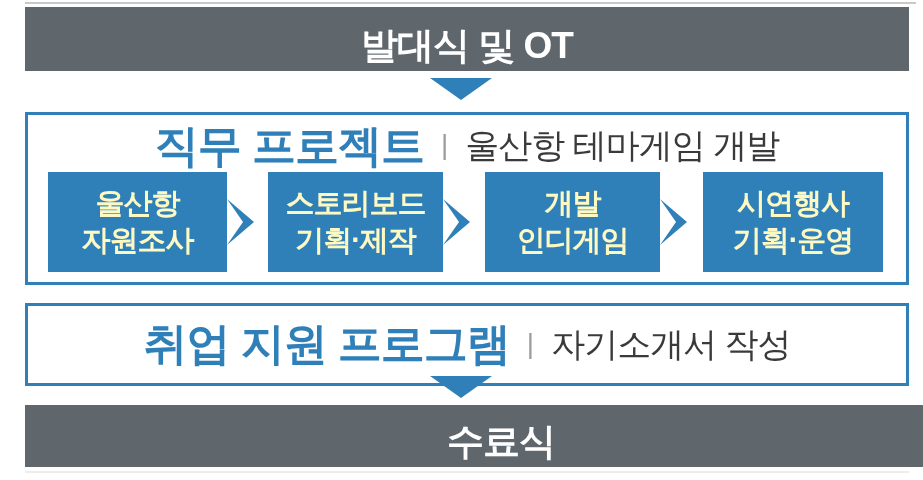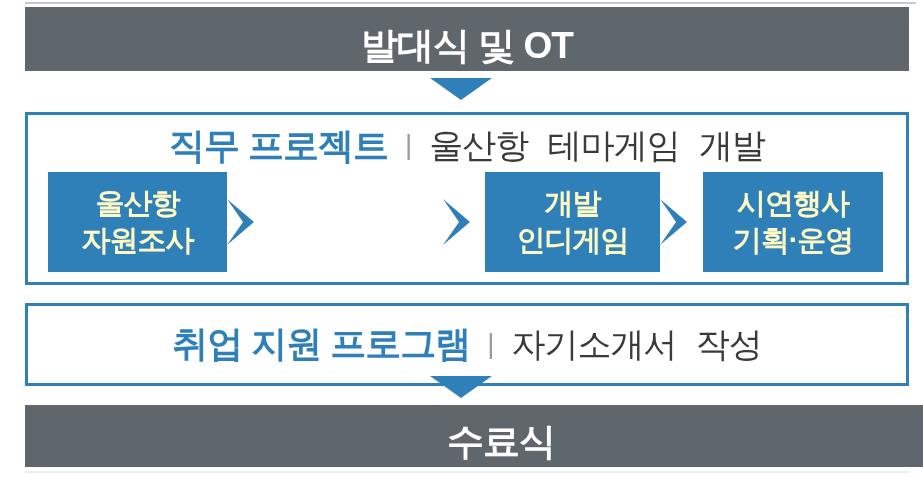--- a/index.html
+++ b/index.html
@@ -33,23 +33,23 @@
 
   .outline-box{
     position:absolute;left:25px;width:884px;border:3px solid var(--blue);
     background:#fff;box-sizing:border-box;
   }
   #project-box{top:112px;height:173px;}
   #employment-box{top:303px;height:83px;display:flex;align-items:center;justify-content:center;}
 
   .section-title{display:flex;align-items:center;justify-content:center;white-space:nowrap;}
   #project-title{height:56px;margin-top:3px;}
-  .title-strong{color:var(--blue);font-weight:bold;font-size:36px;letter-spacing:-1px;}
+  .title-strong{color:var(--blue);font-weight:bold;font-size:44px;letter-spacing:-1px;}
   .title-divider{color:var(--divider_gray);font-size:28px;margin:0 17px;font-weight:normal;position:relative;top:-1px;}
-  .title-sub{color:var(--text_dark);font-weight:normal;font-size:34px;letter-spacing:-1px;font-family:Liberation Mono, monospace;}
+  .title-sub{color:var(--text_dark);font-weight:normal;font-size:34px;letter-spacing:-1px;}
 
   .step-box{
     position:absolute;top:172px;height:100px;background:var(--blue);
     color:#fef9c3;display:flex;flex-direction:column;align-items:center;justify-content:center;
     font-weight:bold;font-size:29px;line-height:37px;text-align:center;letter-spacing:-1px;
   }
   #step-1{left:48px;width:179px;}
   #step-2{left:268px;width:175px;}
   #step-3{left:485px;width:175px;}
   #step-4{left:703px;width:180px;}
@@ -83,20 +83,24 @@
   </div>
 
   <div id="step-1" class="step-box">
     <span>울산항</span>
     <span>자원조사</span>
   </div>
   <svg id="flow-arrow-1" class="flow-arrow" viewBox="0 0 27 46">
     <polygon points="0,0 27,23 0,46 16,23" fill="#2f80b9"></polygon>
   </svg>
 
+  <div id="step-2" class="step-box">
+    <span>스토리보드</span>
+    <span>기획·제작</span>
+  </div>
   <svg id="flow-arrow-2" class="flow-arrow" viewBox="0 0 27 46">
     <polygon points="0,0 27,23 0,46 16,23" fill="#2f80b9"></polygon>
   </svg>
 
   <div id="step-3" class="step-box">
     <span>개발</span>
     <span>인디게임</span>
   </div>
   <svg id="flow-arrow-3" class="flow-arrow" viewBox="0 0 27 46">
     <polygon points="0,0 27,23 0,46 16,23" fill="#2f80b9"></polygon>

